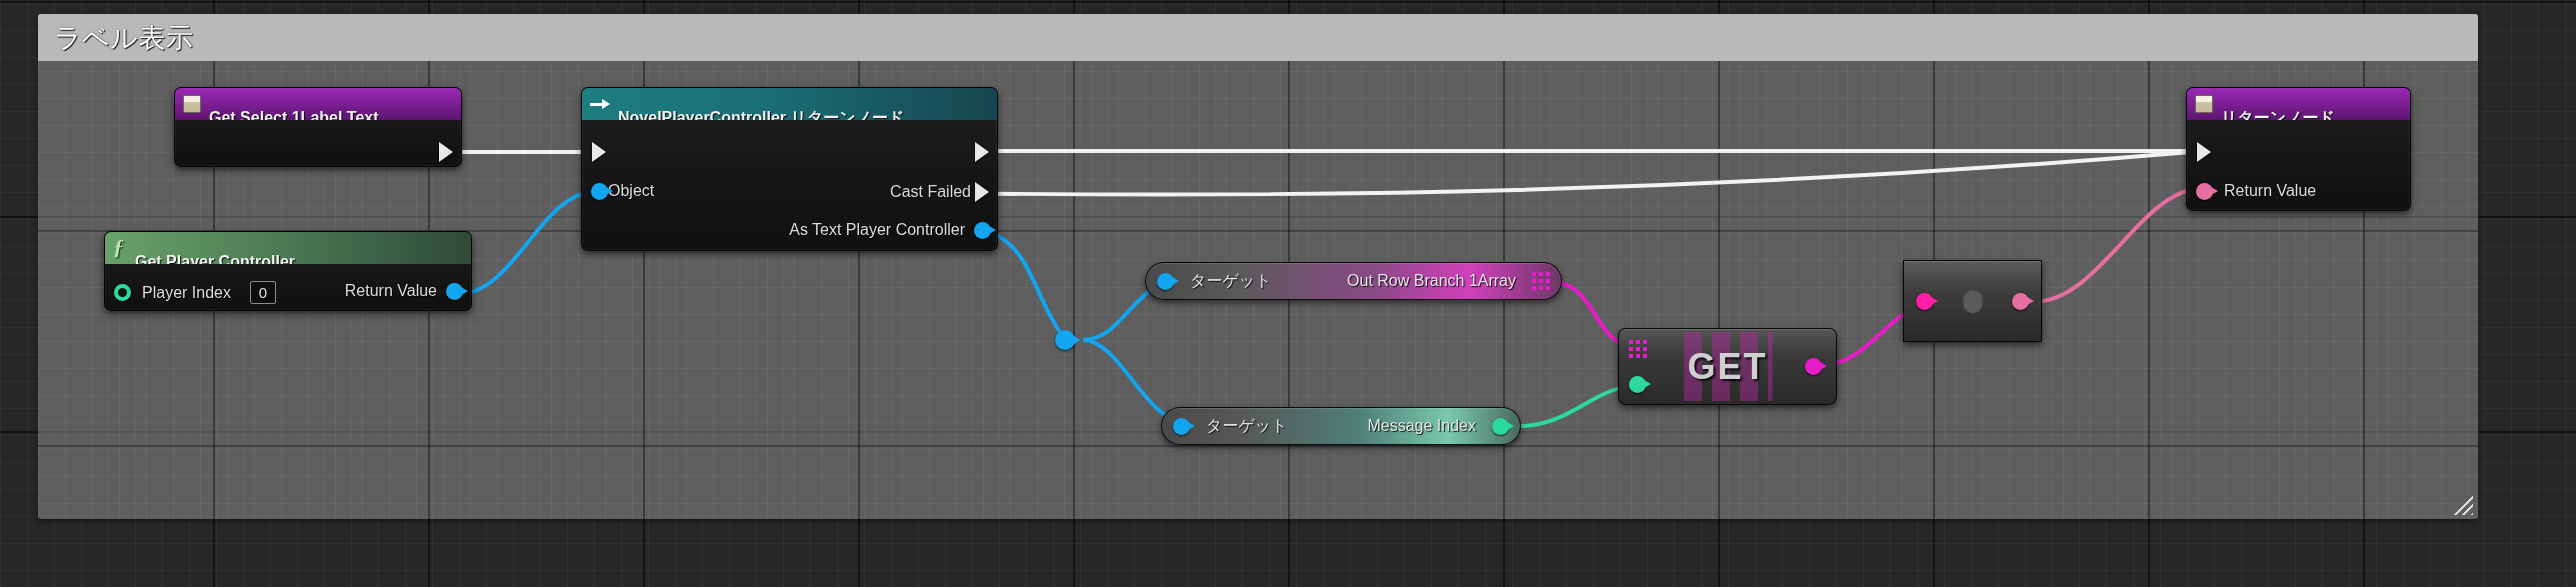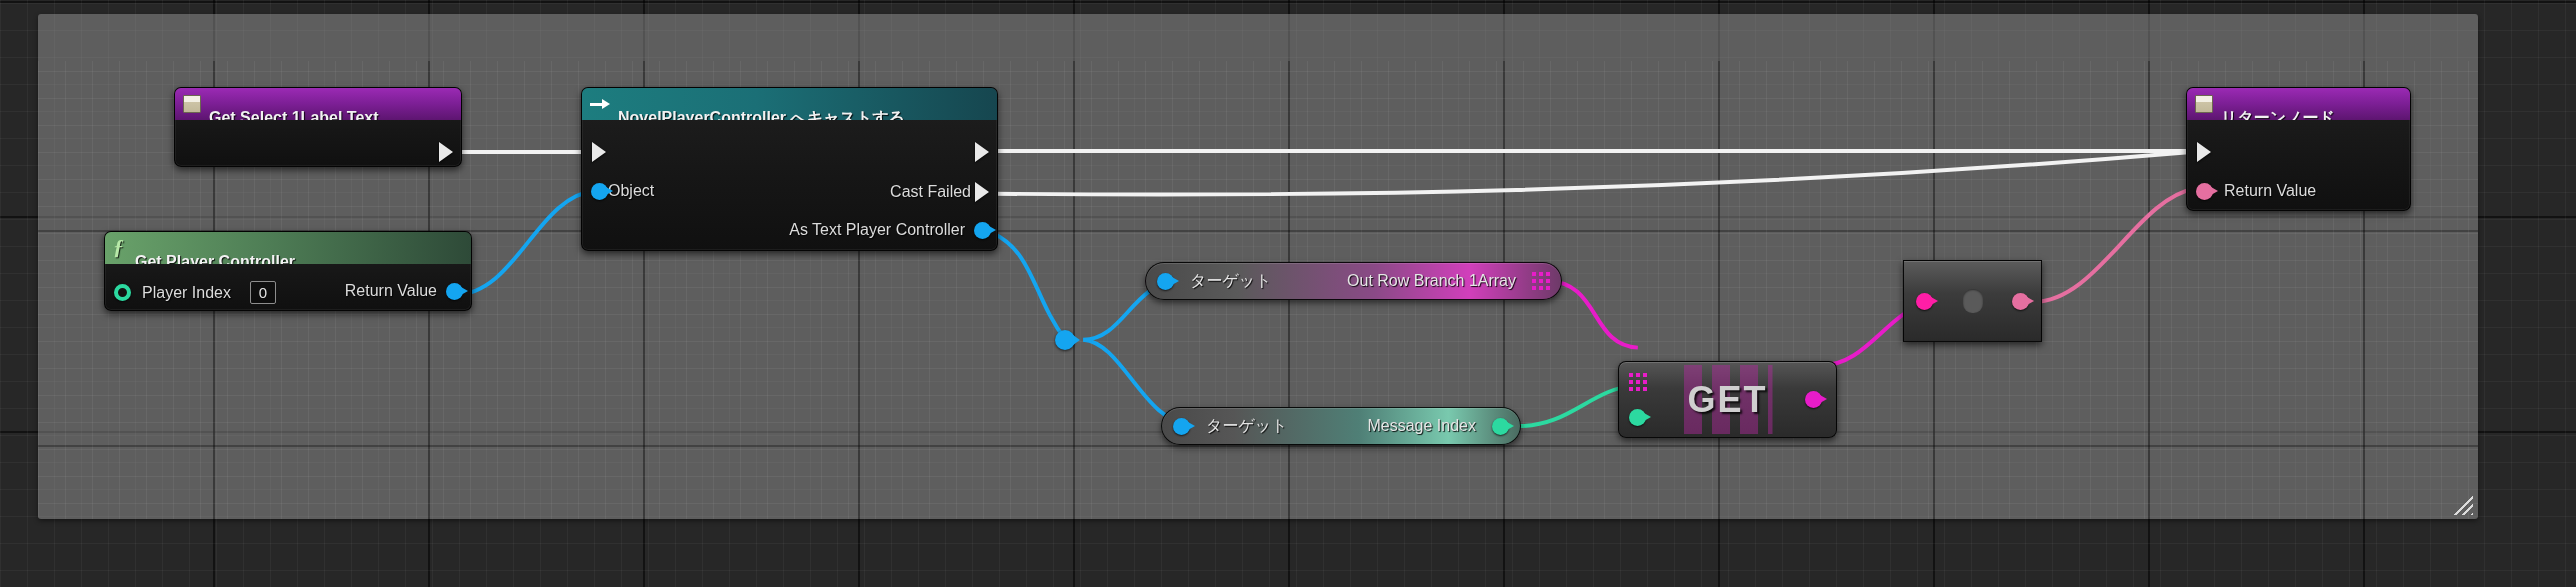--- a/index.html
+++ b/index.html
@@ -207,21 +207,21 @@
     padding: 0 9px;
   }
 
   
   #node-get {
     position: absolute;
     border-radius: 8px;
     border: 1px solid rgba(0,0,0,0.9);
     background: linear-gradient(to bottom, #565656 0%, #3a3a3a 35%, #2a2a2a 100%);
     box-shadow: 0 3px 7px rgba(0,0,0,0.6), inset 0 1px 0 rgba(255,255,255,0.16);
-    display: flex; align-items: center; margin-top: 33px;
+    display: flex; align-items: center;
   }
   #get-label {
     position: absolute; left: 0; right: 0; top: 50%;
     transform: translateY(-50%);
     text-align: center;
     font-size: 36px; font-weight: bold;
     color: #cfcfcf;
     letter-spacing: 2px;
     text-shadow: 2px 2px 2px rgba(0,0,0,0.8);
   }
@@ -268,20 +268,23 @@
     width: 2576px; height: 587px;
     pointer-events: none;
   }
 </style>
 </head>
 <body>
 
 <div id="canvas">
 
   <div id="comment-box">
+    <div id="comment-header">
+      <div id="comment-title">ラベル表示</div>
+    </div>
     <div id="comment-resize"></div>
   </div>
 
   <svg id="wires" viewBox="0 0 2592 591" preserveAspectRatio="none">
 
     <path d="M 452,153 L 600,153" stroke="#f2f2f2" stroke-width="4" fill="none"></path>
 
     <path d="M 1000,152 L 2140,152 L 2205,152" stroke="#f2f2f2" stroke-width="4" fill="none"></path>
 
     <path d="M 1000,195 C 1300,198 1700,196 2205,153" stroke="#f2f2f2" stroke-width="4" fill="none"></path>
@@ -311,21 +314,21 @@
     <div class="node-body">
       <div class="pin-row" style="right:8px; top:22px;">
         <span class="pin-exec"></span>
       </div>
     </div>
   </div>
 
   <div class="node" id="node-cast" style="left:581px; top:87px; width:417px; height:164px;">
     <div class="node-header teal">
       <span class="ico-cast"></span>
-      <span class="node-title">NovelPlayerController へキャストする</span>
+      <span class="node-title">NovelPlayerController リターンノード</span>
     </div>
     <div class="node-body">
 
       <div class="pin-row" style="left:10px; top:22px;">
         <span class="pin-exec"></span>
       </div>
 
       <div class="pin-row" style="right:8px; top:22px;">
         <span class="pin-exec"></span>
       </div>

